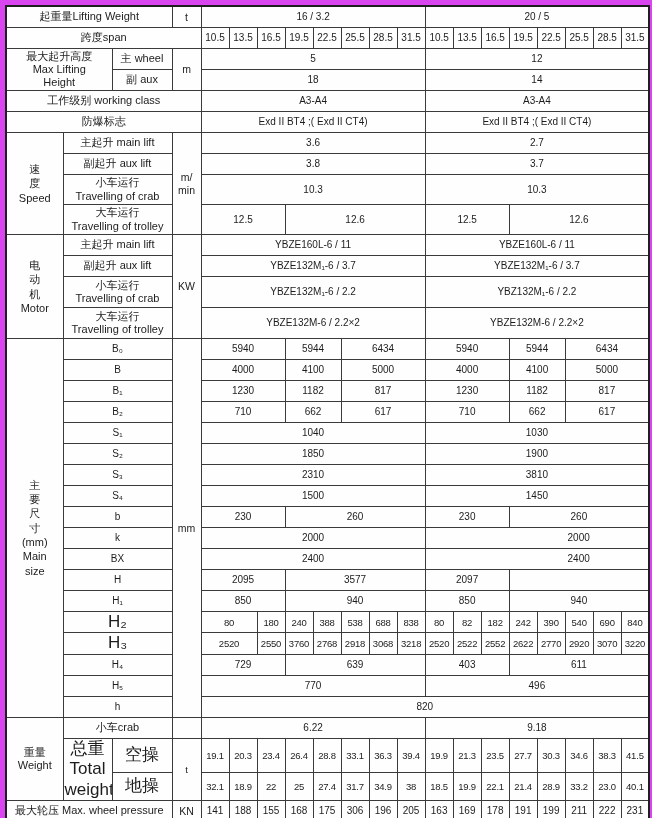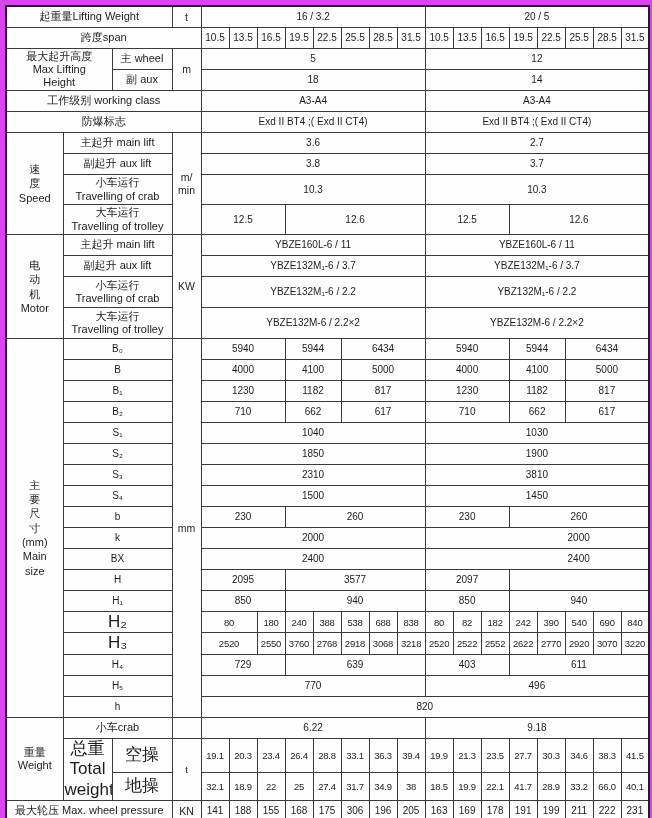--- a/index.html
+++ b/index.html
@@ -351,24 +351,24 @@
           <td>18.9</td>
           <td>22</td>
           <td>25</td>
           <td>27.4</td>
           <td>31.7</td>
           <td>34.9</td>
           <td>38</td>
           <td>18.5</td>
           <td>19.9</td>
           <td>22.1</td>
-          <td>41.7</td>
+          <td>21.4</td>
           <td>28.9</td>
           <td>33.2</td>
-          <td>66.0</td>
+          <td>23.0</td>
           <td>40.1</td>
         </tr>
         <tr>
           <td colspan="3" class="lbl">最大轮压 Max.  wheel pressure</td>
           <td class="unit">KN</td>
           <td>141</td>
           <td>188</td>
           <td>155</td>
           <td>168</td>
           <td>175</td>

